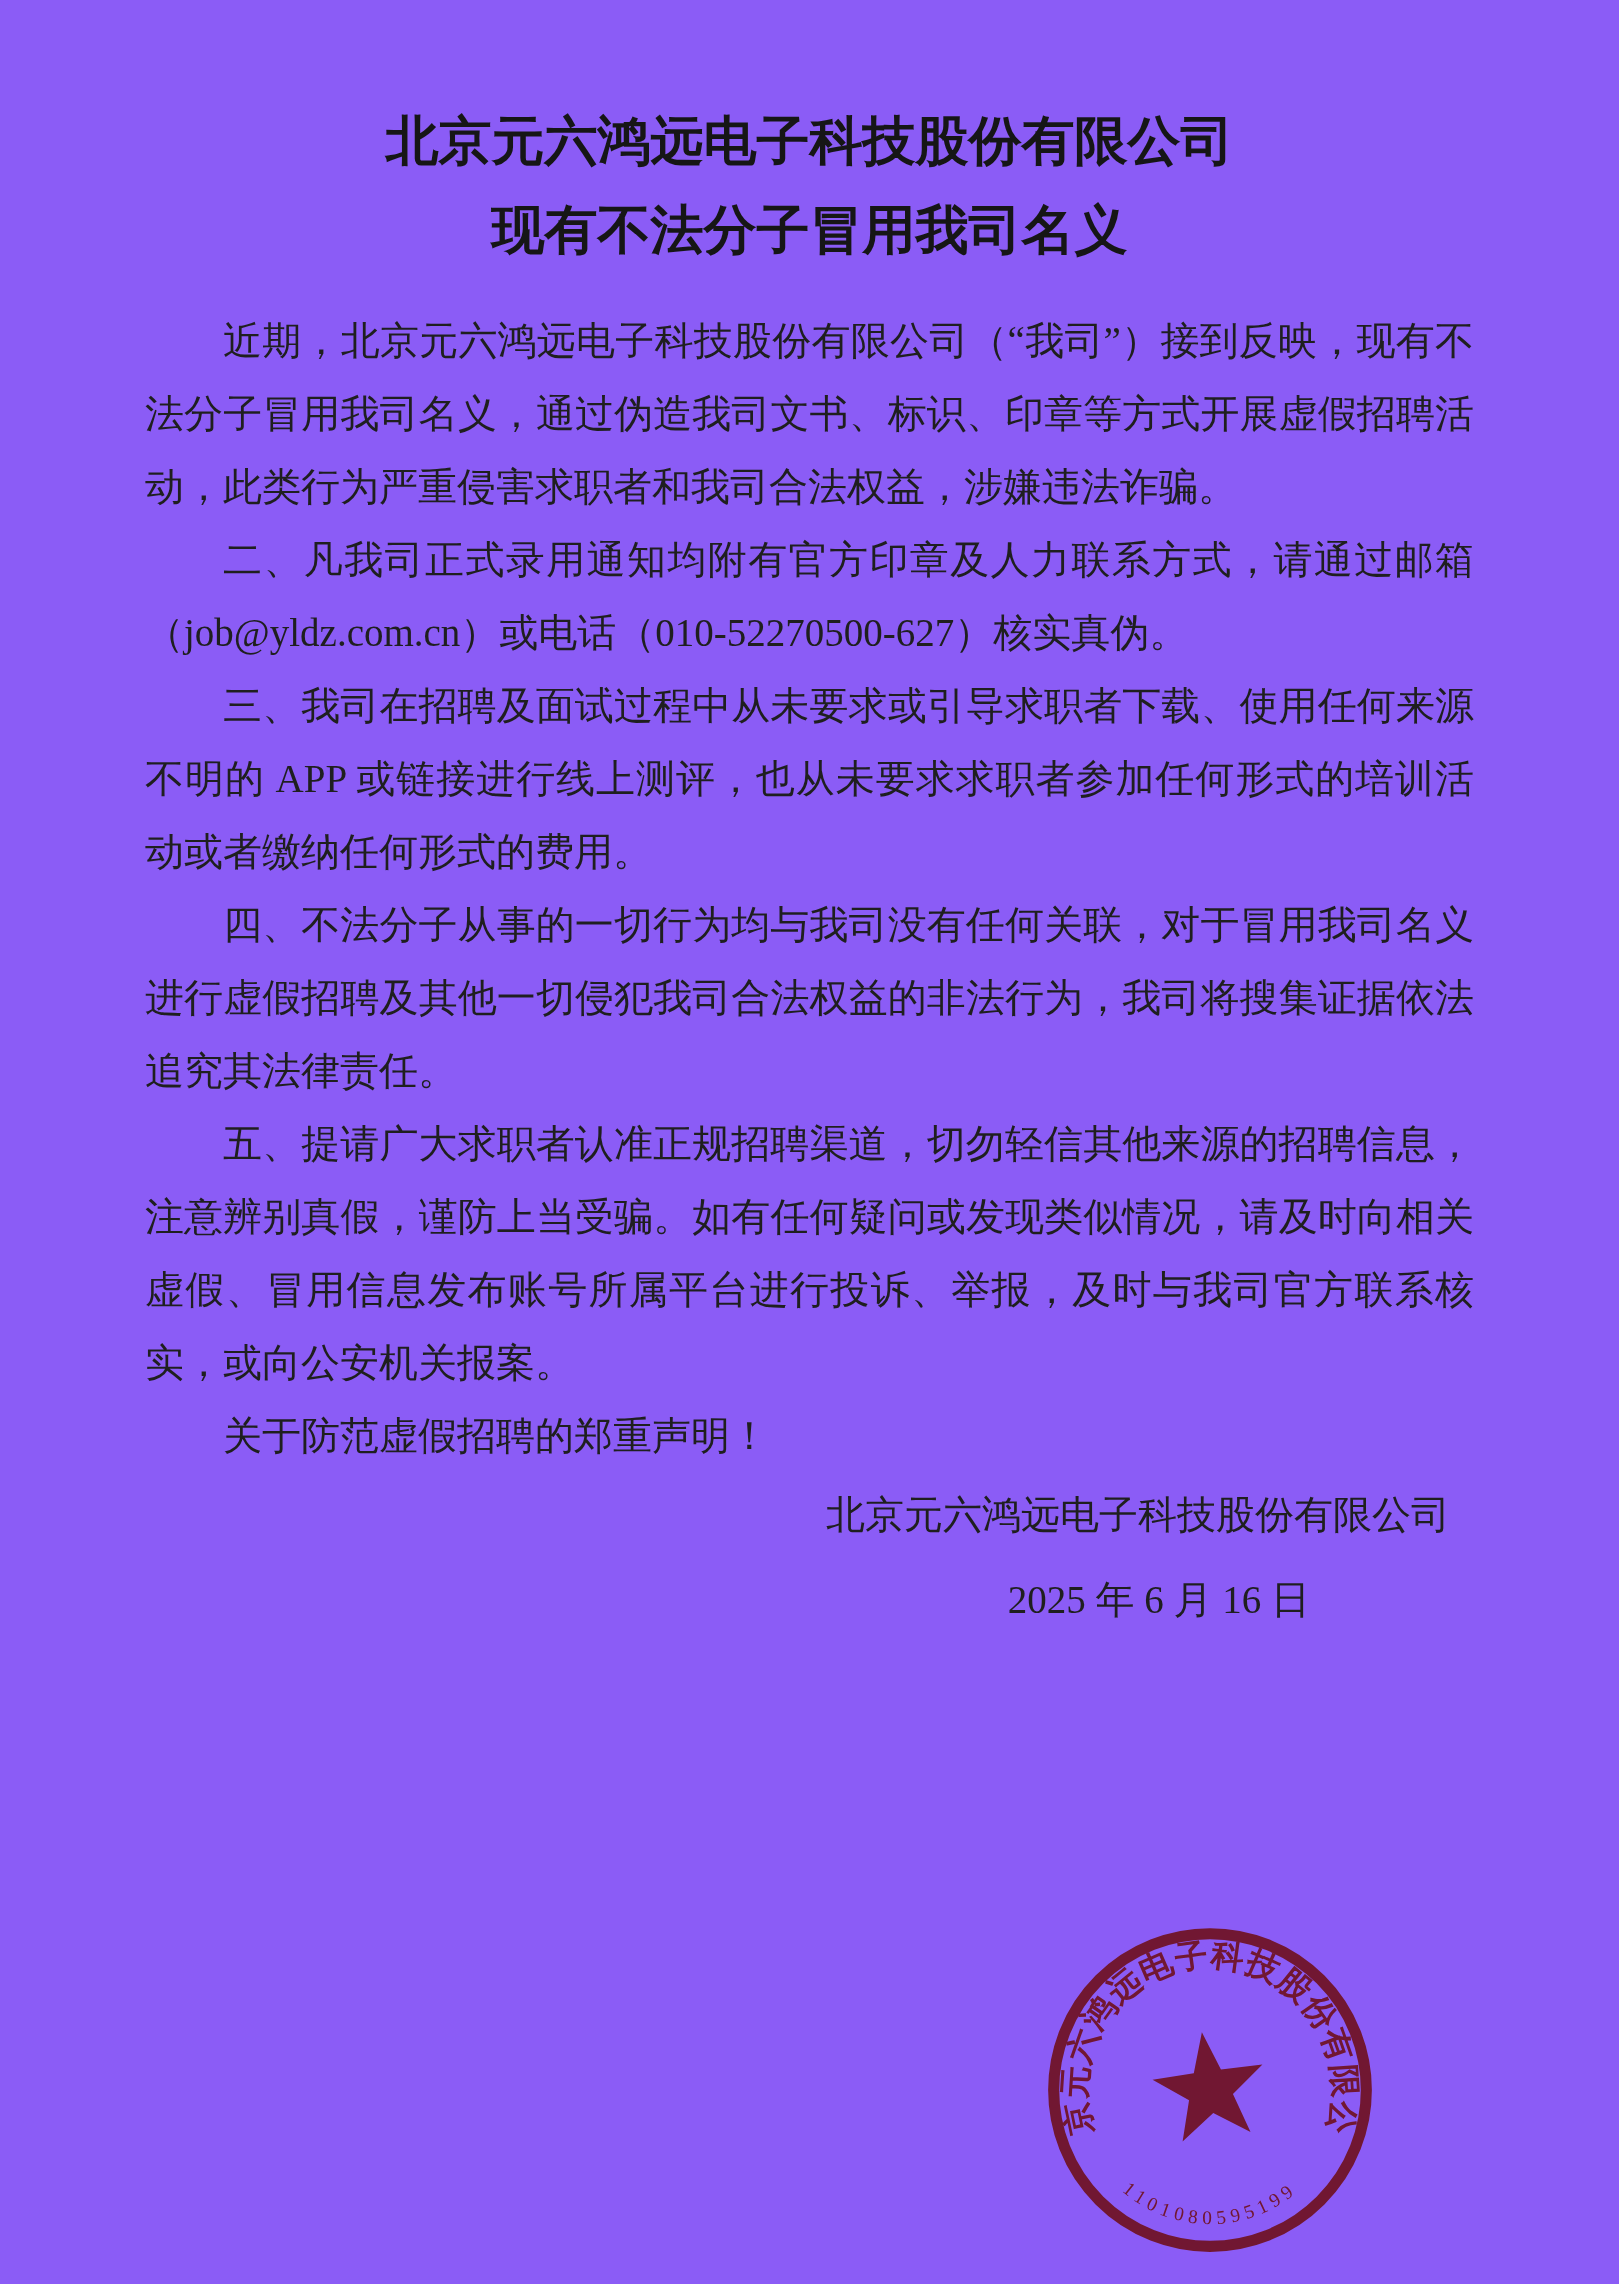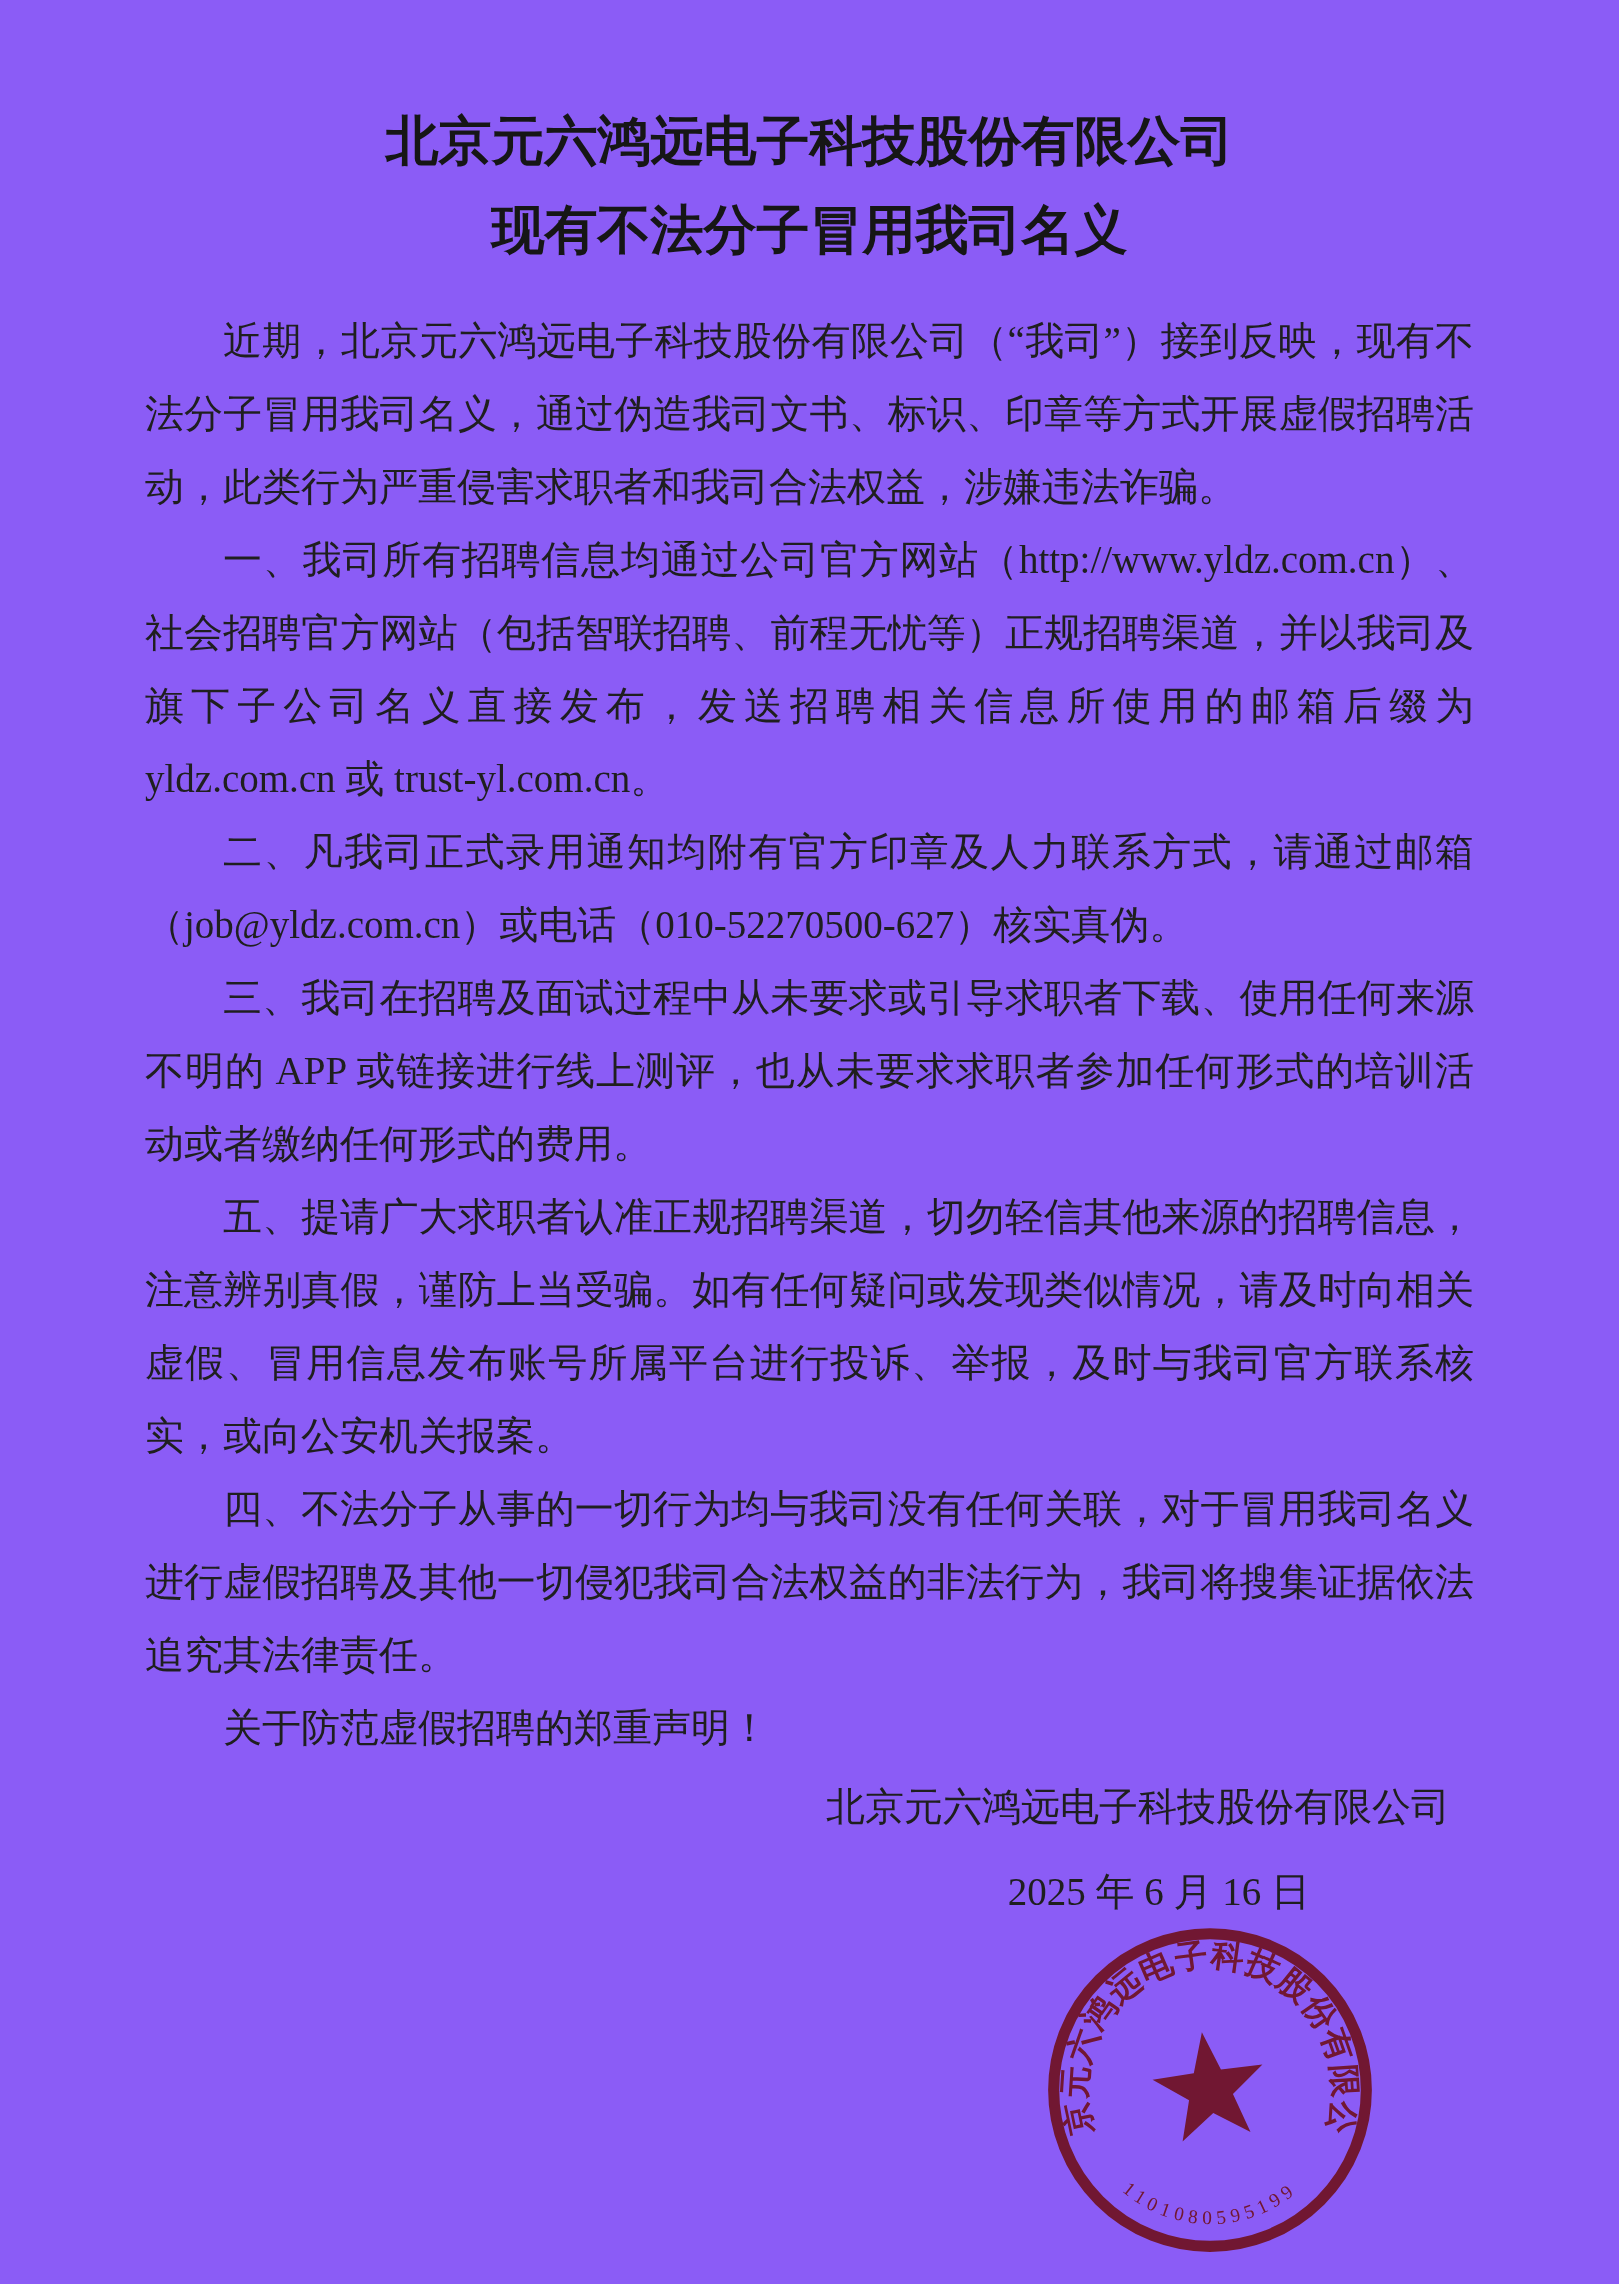--- a/index.html
+++ b/index.html
@@ -71,25 +71,24 @@
 
 <div class="page">
 
   <div class="titles">
     <p class="title-line">北京元六鸿远电子科技股份有限公司</p>
     <p class="title-line">现有不法分子冒用我司名义</p>
   </div>
 
   <div class="body-text">
     <p>近期，北京元六鸿远电子科技股份有限公司（“我司”）接到反映，现有不法分子冒用我司名义，通过伪造我司文书、标识、印章等方式开展虚假招聘活动，此类行为严重侵害求职者和我司合法权益，涉嫌违法诈骗。</p>
-    <p>一、我司所有招聘信息均通过公司官方网站（http://www.yldz.com.cn）、社会招聘官方网站（包括智联招聘、前程无忧等）正规招聘渠道，并以我司及旗下子公司名义直接发布，发送招聘相关信息所使用的邮箱后缀为 yldz.com.cn 或 trust-yl.com.cn。</p>
     <p>二、凡我司正式录用通知均附有官方印章及人力联系方式，请通过邮箱（job@yldz.com.cn）或电话（010-52270500-627）核实真伪。</p>
     <p>三、我司在招聘及面试过程中从未要求或引导求职者下载、使用任何来源不明的 APP 或链接进行线上测评，也从未要求求职者参加任何形式的培训活动或者缴纳任何形式的费用。</p>
+    <p>四、不法分子从事的一切行为均与我司没有任何关联，对于冒用我司名义进行虚假招聘及其他一切侵犯我司合法权益的非法行为，我司将搜集证据依法追究其法律责任。</p>
     <p>五、提请广大求职者认准正规招聘渠道，切勿轻信其他来源的招聘信息，注意辨别真假，谨防上当受骗。如有任何疑问或发现类似情况，请及时向相关虚假、冒用信息发布账号所属平台进行投诉、举报，及时与我司官方联系核实，或向公安机关报案。</p>
-    <p>四、不法分子从事的一切行为均与我司没有任何关联，对于冒用我司名义进行虚假招聘及其他一切侵犯我司合法权益的非法行为，我司将搜集证据依法追究其法律责任。</p>
     <p>关于防范虚假招聘的郑重声明！</p>
   </div>
 
   <div class="closing">
     <div class="sig-company">北京元六鸿远电子科技股份有限公司</div>
     <div class="sig-date">2025 年 6 月 16 日</div>
   </div>
 
   <svg class="seal" viewBox="0 0 600 600" xmlns="http://www.w3.org/2000/svg">
     <circle class="ring" cx="300" cy="300" r="268" style="stroke: rgb(204, 47, 35);"></circle>

